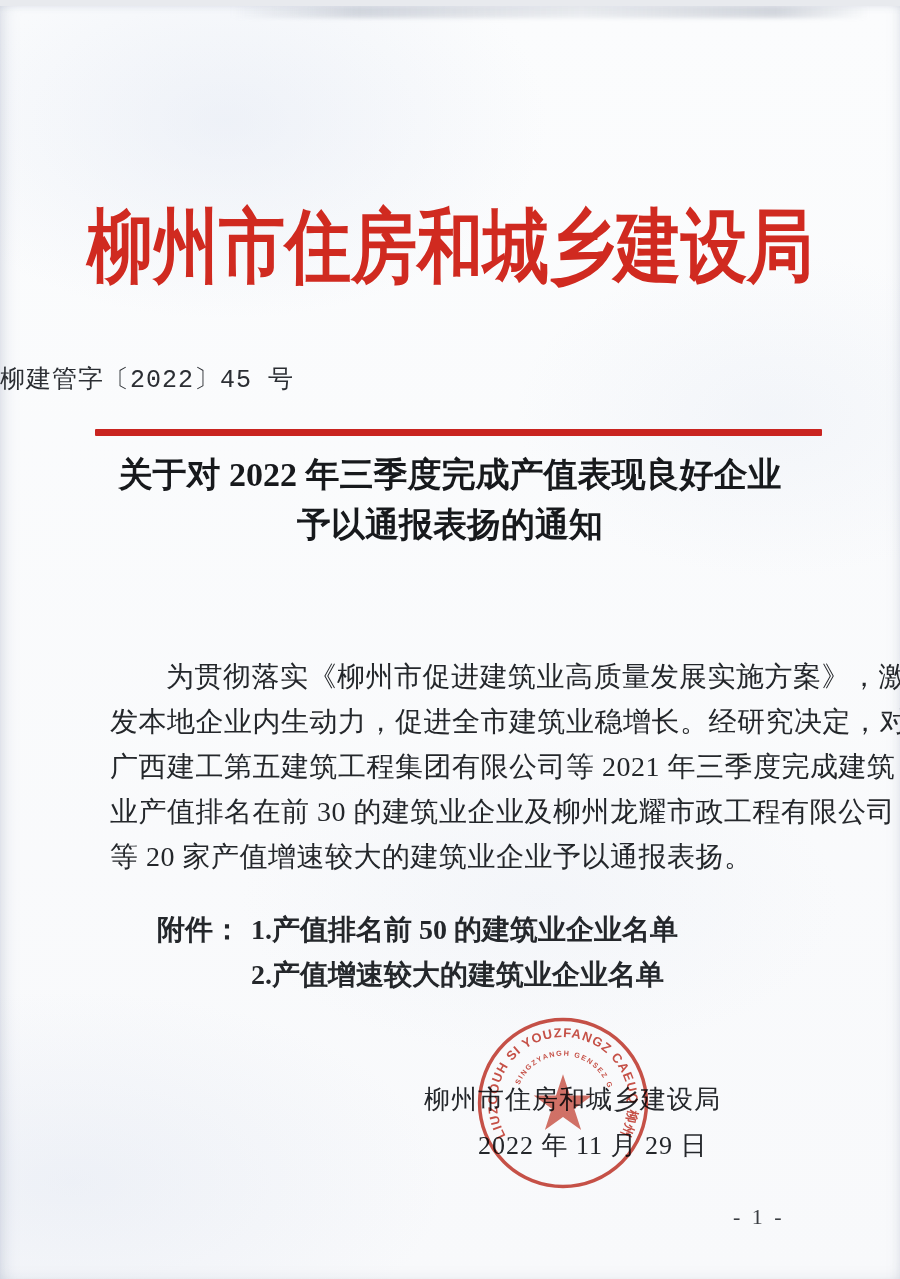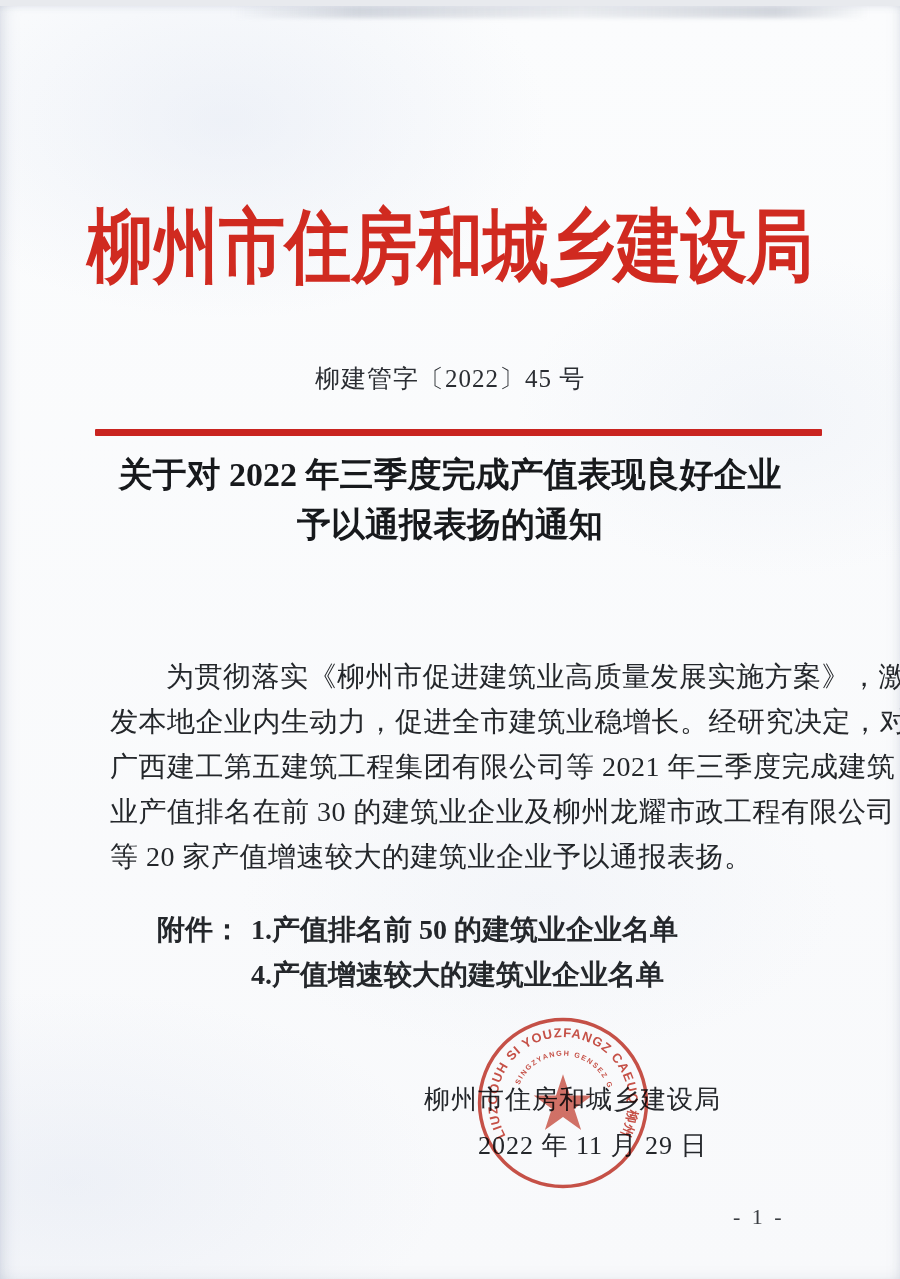--- a/index.html
+++ b/index.html
@@ -31,21 +31,21 @@
     position:absolute;top:186px;left:0;width:100%;
     text-align:center;
     font-size:66px;font-weight:bold;
     letter-spacing:0px;
     transform:scaleY(1.22);
     transform-origin:top center;
     white-space:nowrap;
   }
   .doc-number{
     position:absolute;top:356px;left:0;width:100%;
-    text-align:center;font-size:25px;letter-spacing:1px;color:#2b2e33;
+    text-align:left;font-size:25px;letter-spacing:1px;color:#2b2e33;font-family:Liberation Mono, monospace;
   }
   .red-rule{
     position:absolute;top:423px;left:95px;width:727px;height:7px;
     border-radius:1px;
   }
   .doc-title{
     position:absolute;top:444px;left:0;width:100%;
     text-align:center;font-weight:bold;color:#17191c;
     font-size:34px;line-height:50px;
     font-family:"Liberation Serif","DejaVu Serif",serif;
@@ -122,21 +122,21 @@
     <div class="body-line">等 20 家产值增速较大的建筑业企业予以通报表扬。</div>
   </div>
 
   <div class="attachments">
     <div class="att-row">
       <span class="att-label">附件：</span>
       <span>1.产值排名前 50 的建筑业企业名单</span>
     </div>
     <div class="att-row">
       <span class="att-spacer">附件：</span>
-      <span>4.产值增速较大的建筑业企业名单</span>
+      <span>2.产值增速较大的建筑业企业名单</span>
     </div>
   </div>
 
   <div class="signature-agency">柳州市住房和城乡建设局</div>
 
   <div class="signature-date">2022 年 11 月 29 日</div>
 
   <svg class="seal" viewBox="0 0 200 200" xmlns="http://www.w3.org/2000/svg">
     <defs>
       <path id="sealOuterPath" d="M 44.6 132 A 64 64 0 1 1 155.4 132" fill="none"></path>

